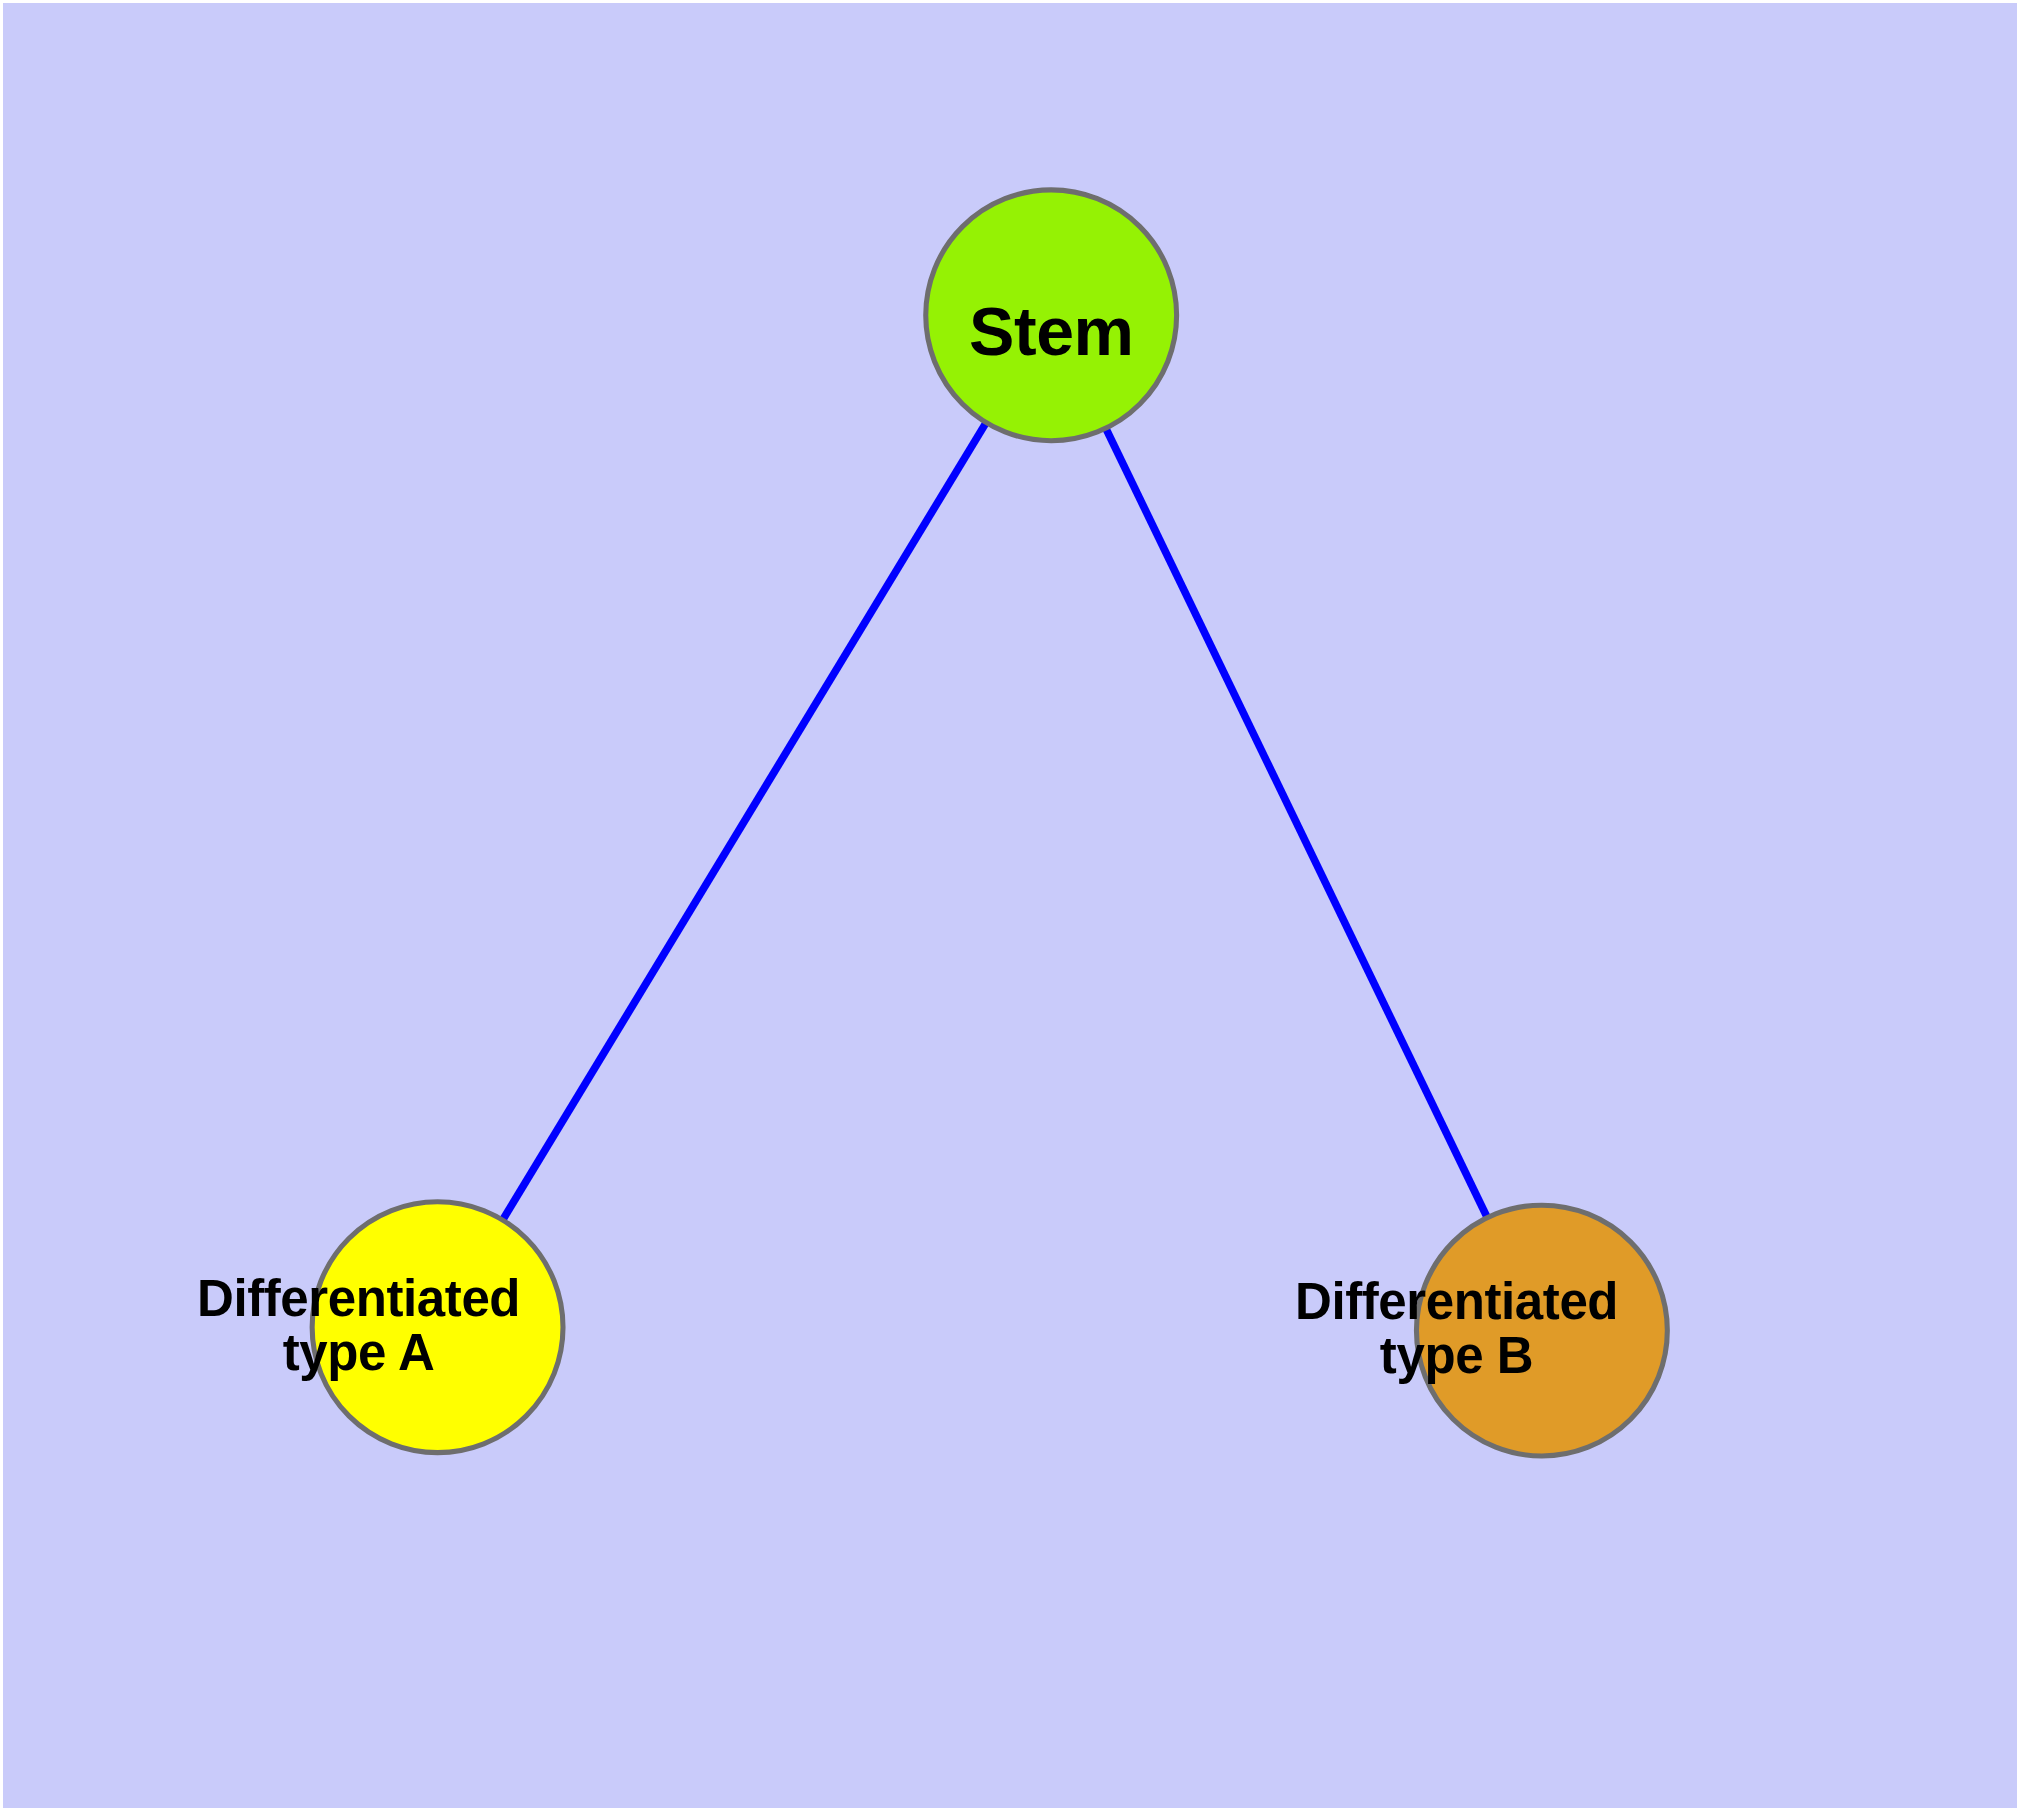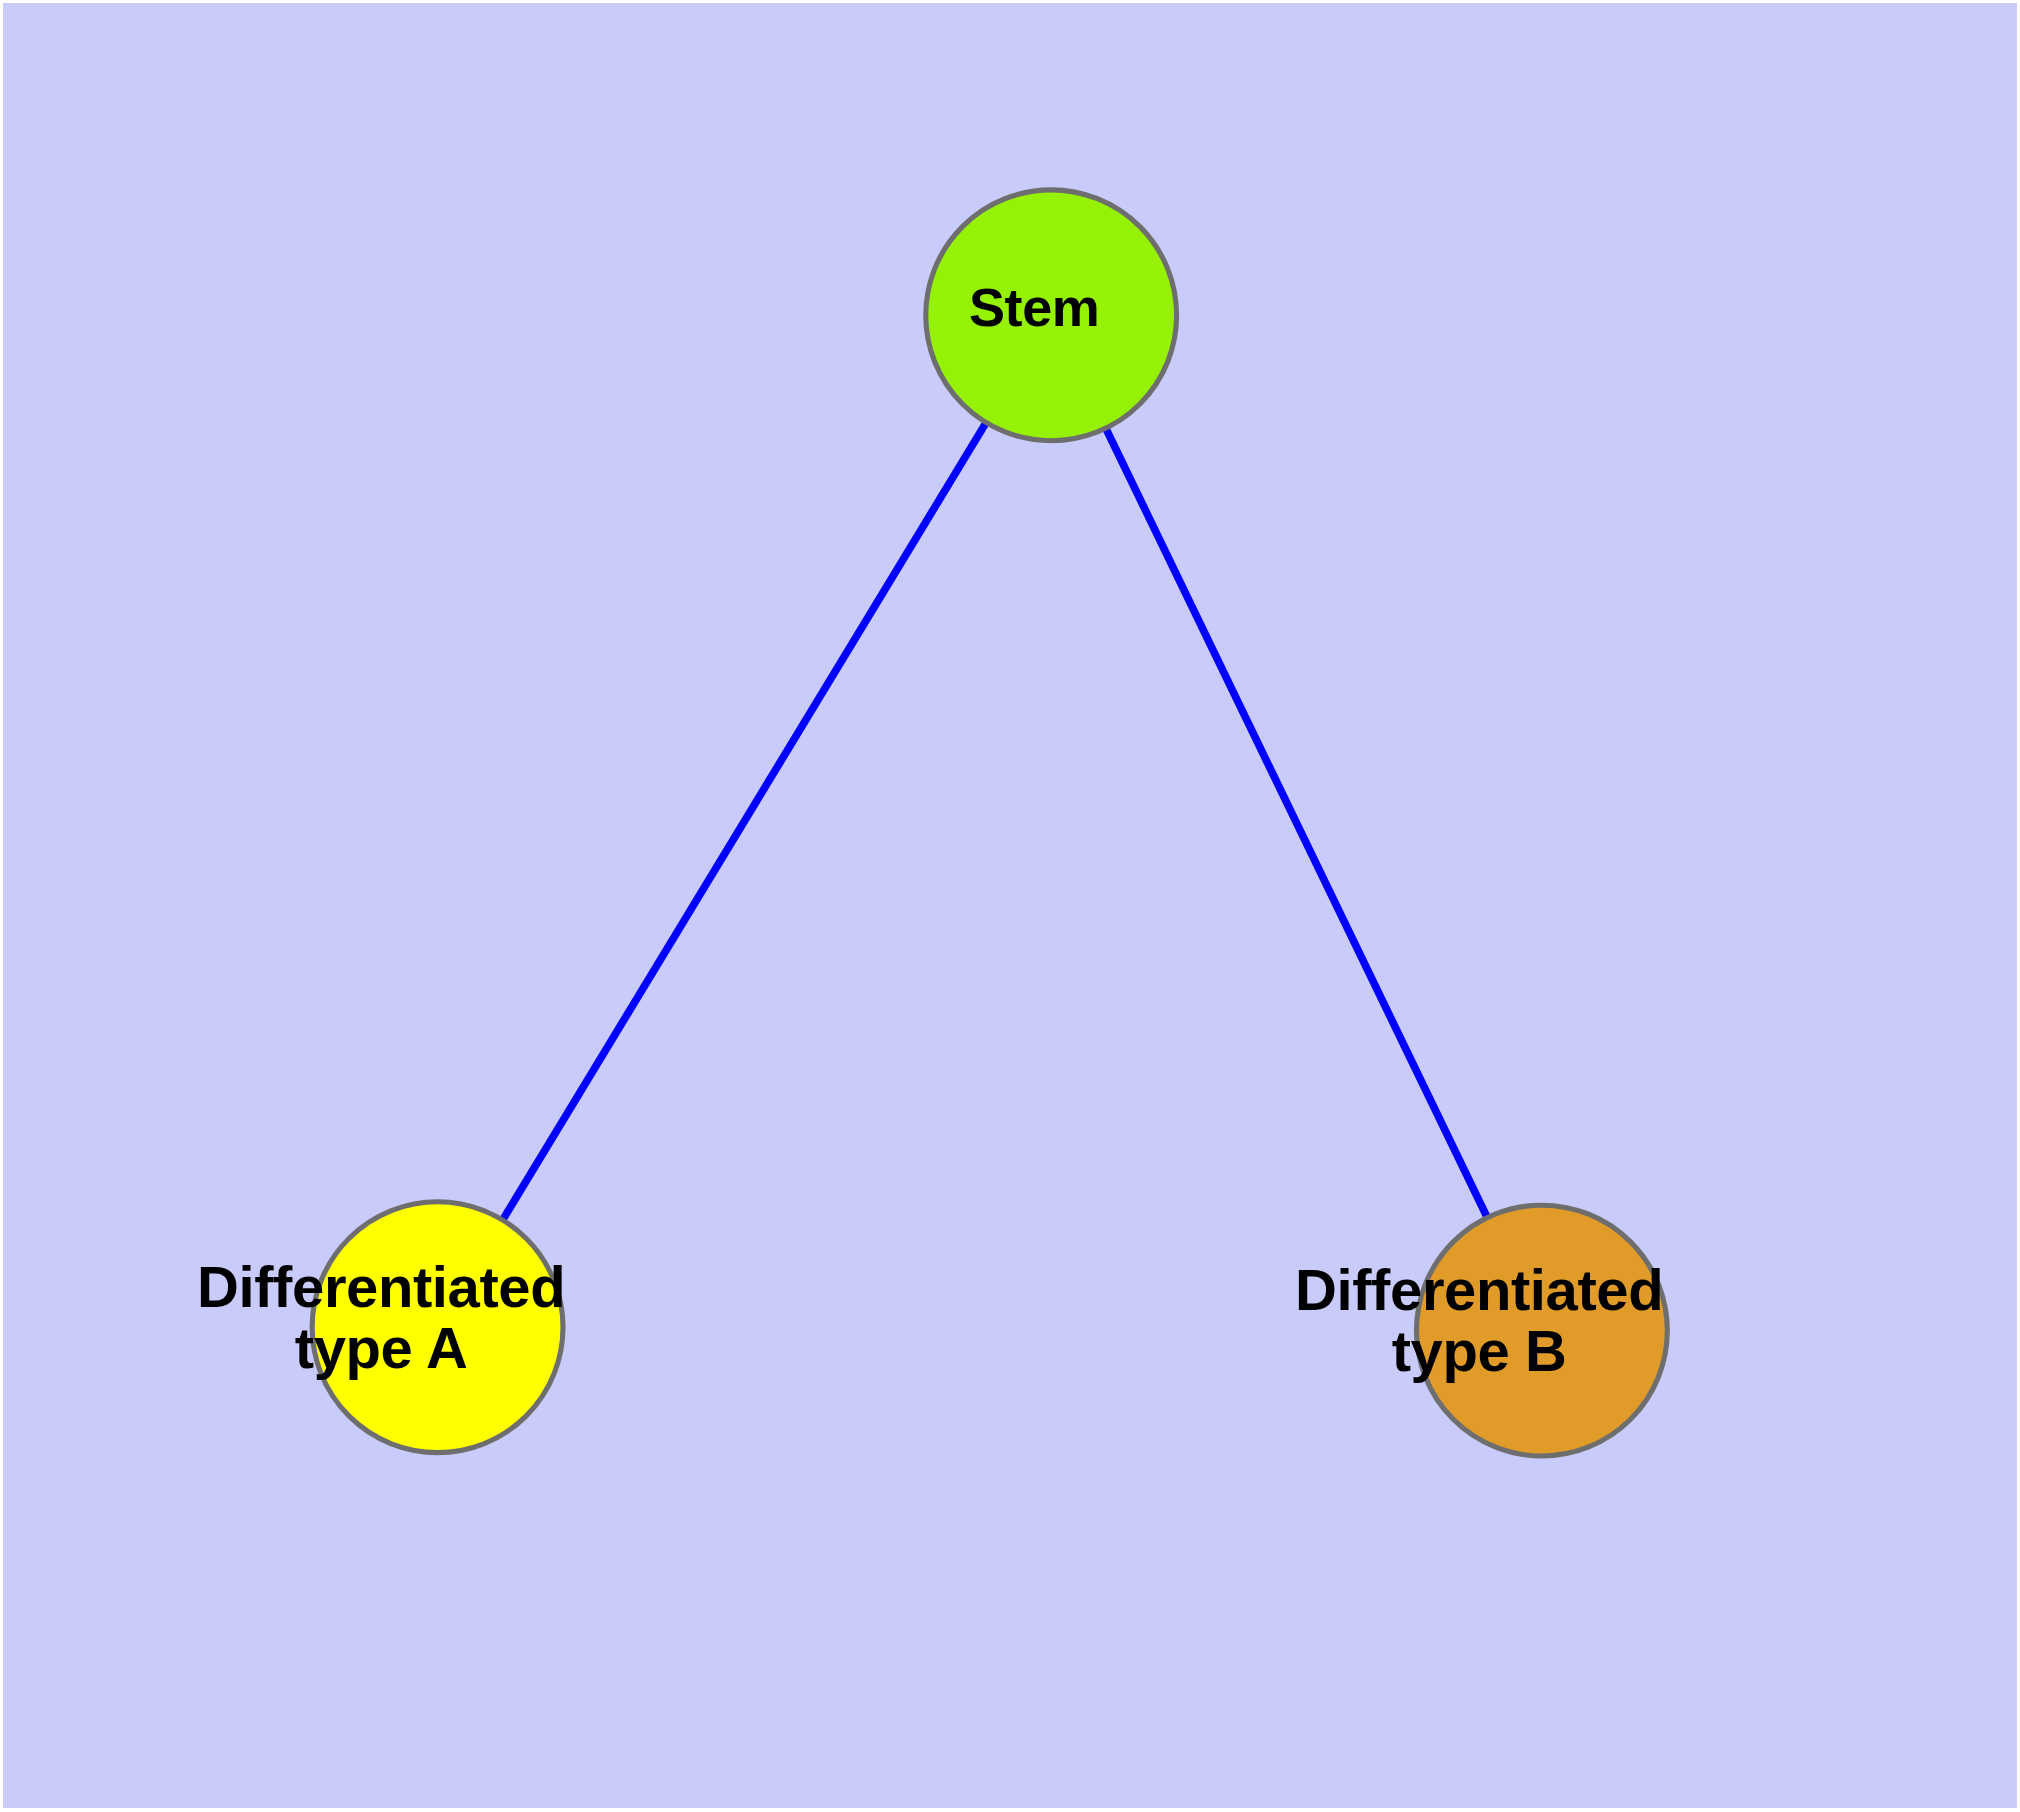--- a/index.html
+++ b/index.html
@@ -34,24 +34,26 @@
     position: absolute;
     text-align: center;
     color: #000000;
     font-weight: bold;
     line-height: 1.06;
     white-space: pre;
     pointer-events: none;
     letter-spacing: -0.4px;
   }
   .node-label.stem {
-    font-size: 54px;
+    font-size: 68px;
+    margin-top: 16px;
   }
   .node-label.leaf {
-    font-size: 58px;
+    font-size: 51px;
+    margin-top: 16px;
   }
 </style>
 </head>
 <body>
 
 <div id="stage">
 
   <div id="canvas-bg"></div>
 
   <svg id="graph-svg" viewBox="0 0 2384 2138">

